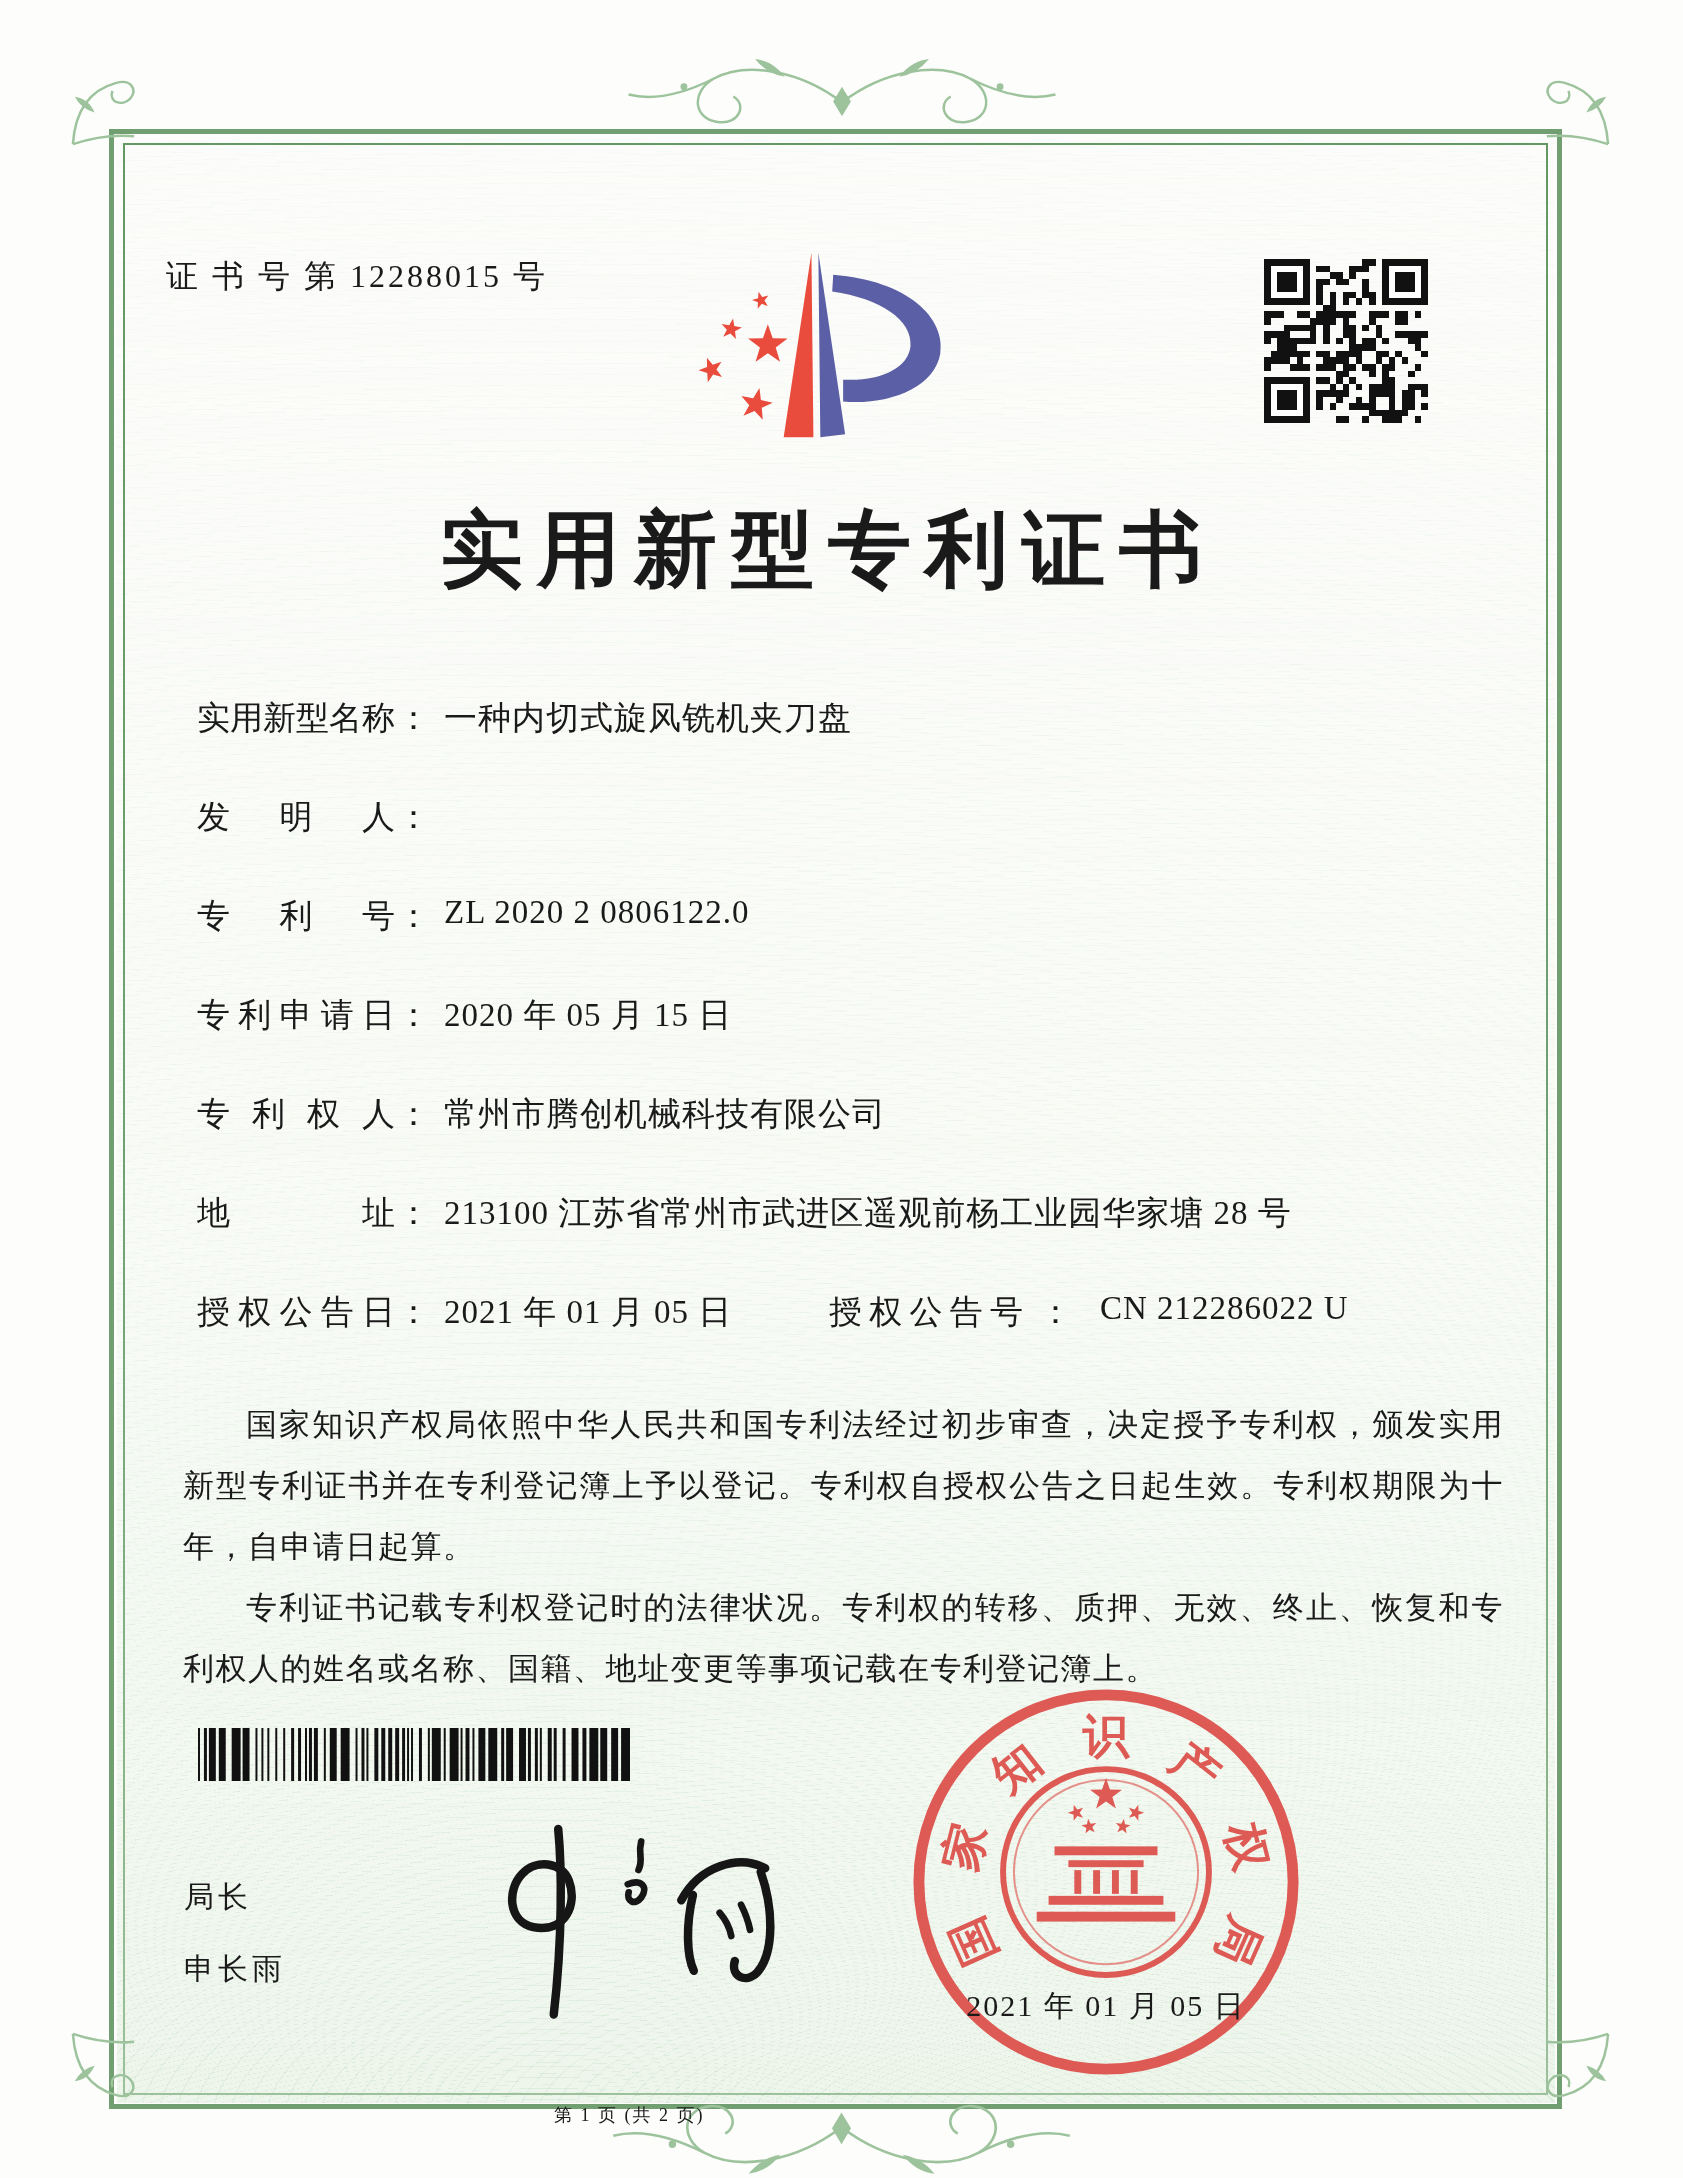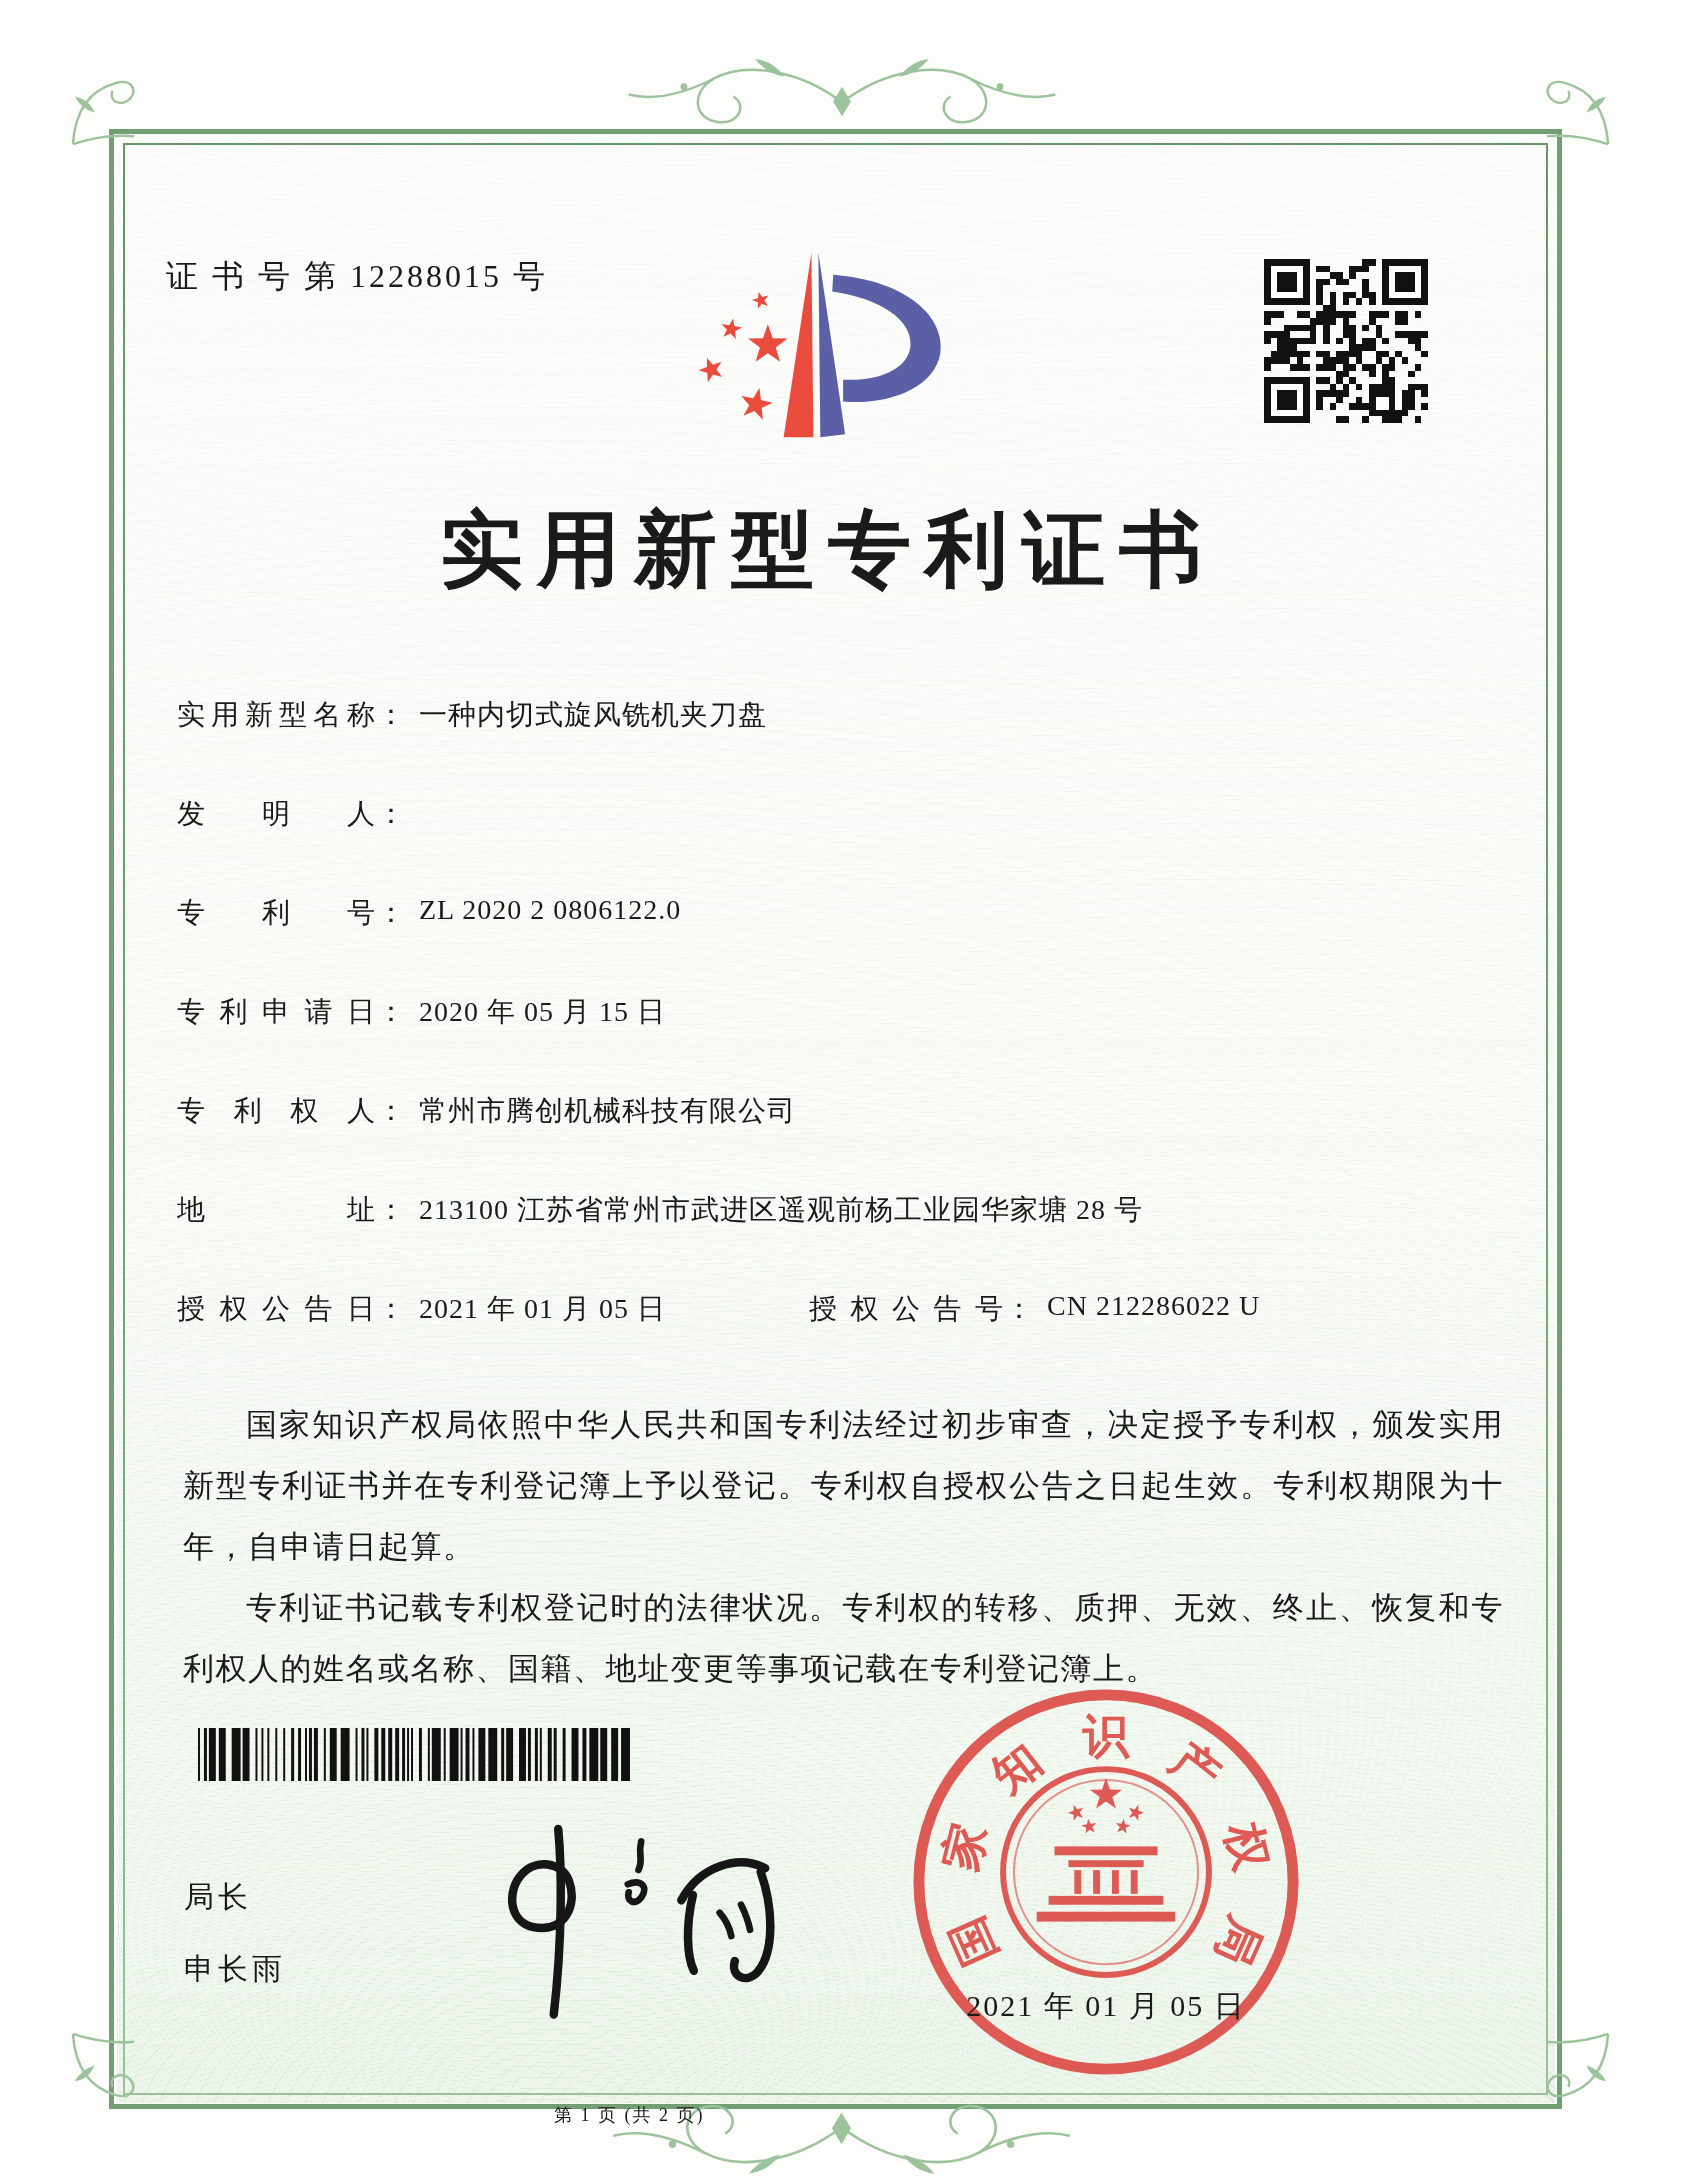--- a/index.html
+++ b/index.html
@@ -30,26 +30,26 @@
   .ornament{position:absolute;color:#9dc39d;}
   
   .cert-no{position:absolute;left:166px;top:255px;font-size:32px;letter-spacing:3px;}
   .logo{position:absolute;left:639px;top:223px;width:327px;height:243px;}
   .qr{position:absolute;left:1264px;top:259px;width:164px;height:164px;}
   .title{
     position:absolute;left:109px;top:495px;width:1366px;text-align:center;
     font-size:83px;font-weight:700;letter-spacing:14px;margin-left:36px;
   }
   
-  .fields{position:absolute;left:177px;top:696px;width:1327px;font-size:28px;}
+  .fields{position:absolute;left:197px;top:696px;width:1327px;font-size:33px;}
   .frow{position:relative;height:99px;display:flex;align-items:flex-start;white-space:nowrap;}
   .flabel{display:inline-block;width:198px;text-align:justify;text-align-last:justify;}
   .fcolon{display:inline-block;margin:0 14px 0 2px;}
   .fvalue{display:inline-block;letter-spacing:1px;}
-  .grant-group{position:absolute;left:632px;top:0;display:flex;white-space:nowrap;}
+  .grant-group{position:absolute;left:632px;top:0;display:flex;white-space:nowrap;gap:14px;}
   .grant-group .flabel{width:194px;}
   
   .body-text{
     position:absolute;left:183px;top:1394px;width:1321px;
     font-size:31px;line-height:61px;text-align:justify;letter-spacing:1.5px;
   }
   .body-text p{margin:0;text-indent:63px;}
   
   .barcode{position:absolute;left:198px;top:1728px;width:432px;height:53px;}
   .official{

